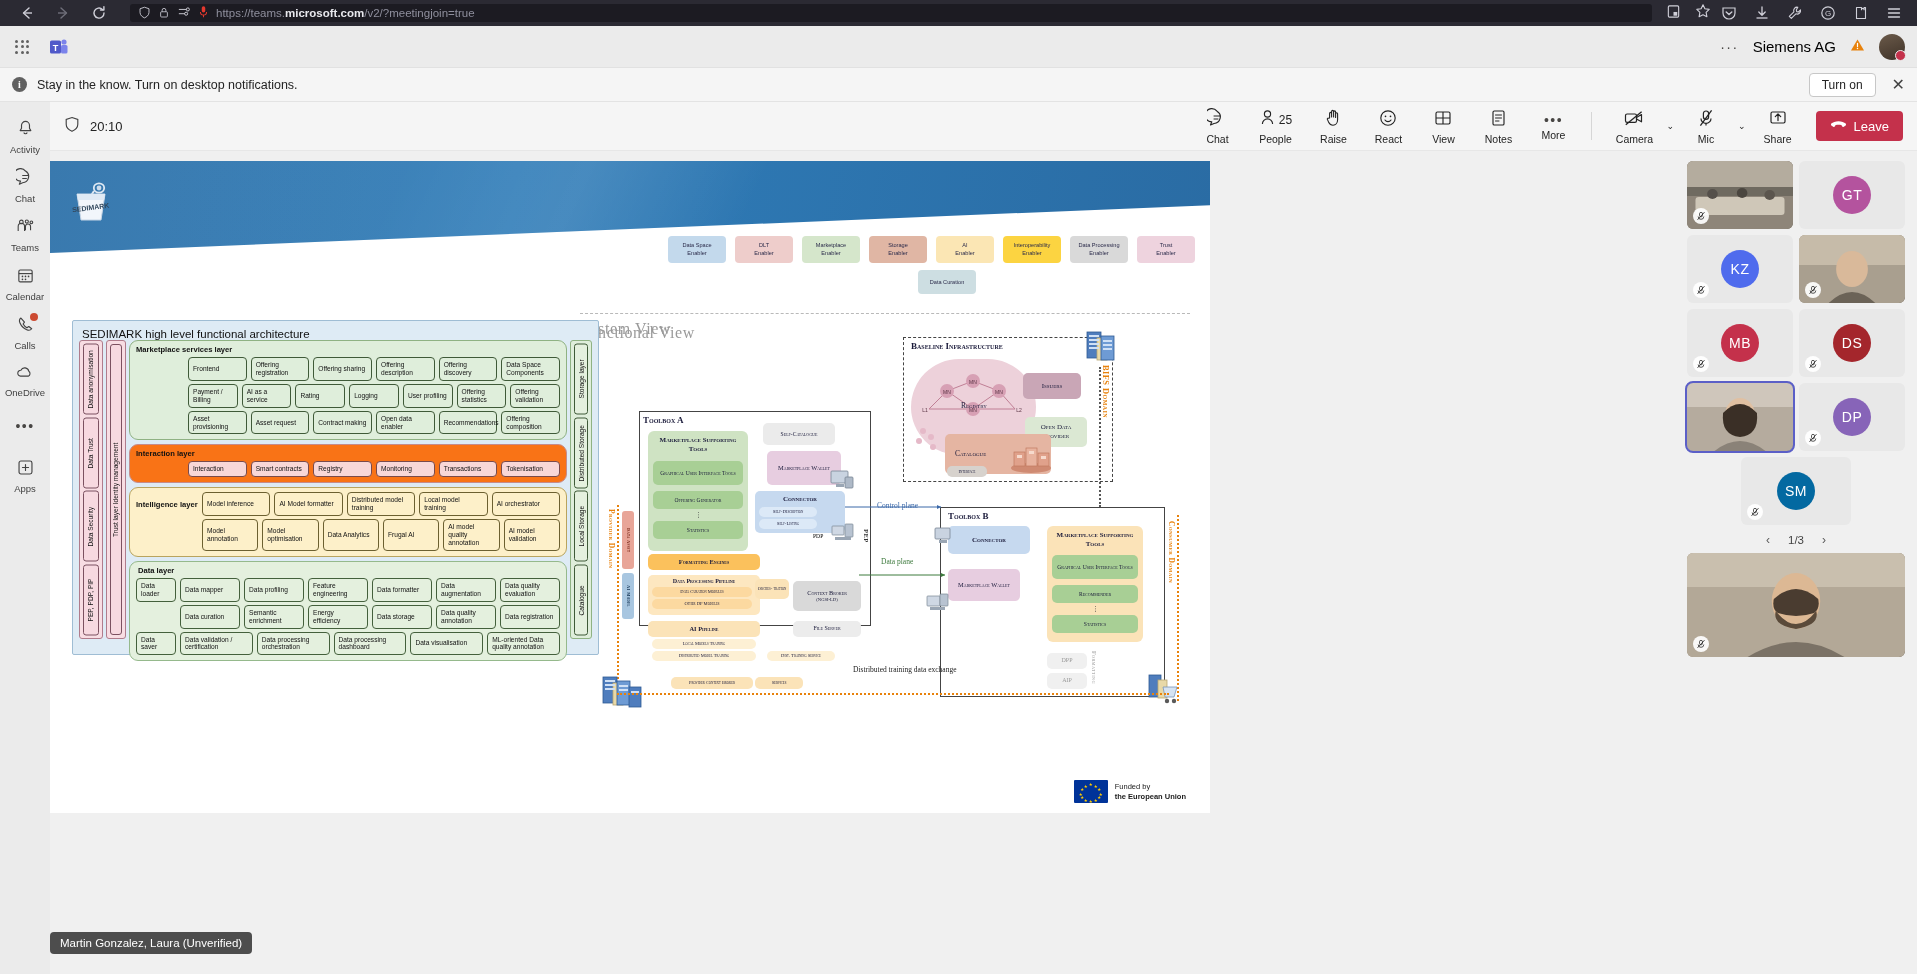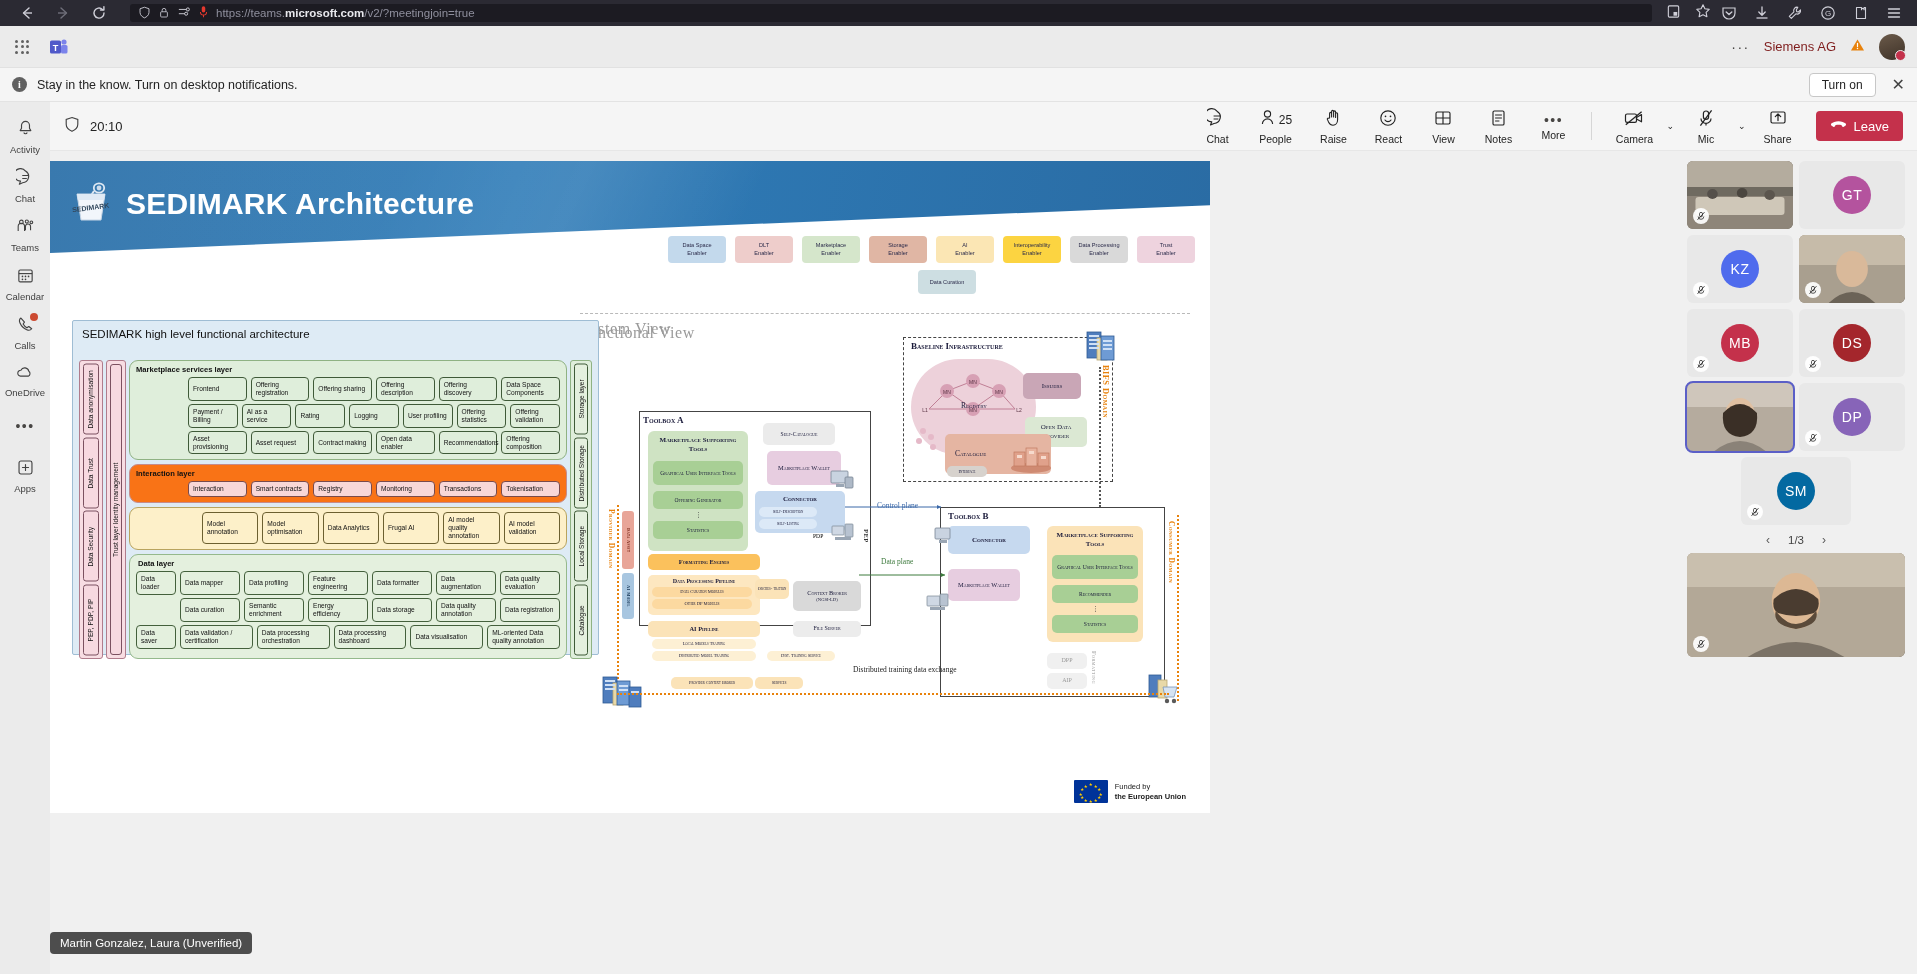--- a/index.html
+++ b/index.html
@@ -37,21 +37,21 @@
   .waffle-grid { display: grid; grid-template-columns: repeat(3, 3px); gap: 2.5px; }
   .waffle-grid i { width: 3px; height: 3px; background: #616161; border-radius: 50%; display: block; }
   .teams-logo { width: 30px; display:flex; align-items:center; justify-content:center; }
   .search-wrap { position: absolute; left: 50%; transform: translateX(-50%); }
   .search-box {
     width: 384px; height: 28px; background: #fff; border: 1px solid #e0e0e0;
     border-radius: 4px; display: flex; align-items: center; gap: 9px; padding: 0 10px;
     font-size: 12.5px; color: #616161;
   }
   .top-right { margin-left: auto; display: flex; align-items: center; gap: 14px; padding-right: 12px; }
-  .top-right .org { font-size: 13px; color: #7f1d1d; }
+  .top-right .org { font-size: 15px; color: #000000; }
   .avatar-top {
     width: 26px; height: 26px; border-radius: 50%;
     background: linear-gradient(160deg,#6b5a4a,#3e3228); position: relative;
   }
   .avatar-top::after {
     content:''; position:absolute; right:-1px; bottom:-1px; width:9px; height:9px;
     border-radius:50%; background:#c4314b; border: 1.5px solid #ebebeb;
   }
   .dots-h { letter-spacing: 1.5px; color:#484644; font-size: 14px; }
 
@@ -159,21 +159,21 @@
     position: absolute; font-family: "Liberation Serif", serif; color: #9a9a9a;
     font-size: 16px; letter-spacing: .6px;
   }
   .hr-dash { position: absolute; border-top: 1px dashed #b9b9b9; }
 
   
   .fa-box {
     position: absolute; left: 22px; top: 159px; width: 527px; height: 335px;
     background: #deebf5; border: 1px solid #9fbdd4; border-radius: 2px;
   }
-  .fa-title { font-size: 11.5px; color: #111; padding: 7px 0 20px 9px; }
+  .fa-title { font-size: 11.5px; color: #111; padding: 7px 0 0 9px; }
   .fa-inner { display: flex; padding: 0 6px 6px 6px; gap: 3px; height: calc(100% - 28px); }
   .vcol {
     background: #f8dde3; border: 1px solid #b07c8c; border-radius: 3px;
     display: flex; flex-direction: column; gap: 3px; padding: 3px; width: 21px;
   }
   .vbox {
     flex: 1; border: 1px solid #7b5160; border-radius: 3px; background: #f7d9e0;
     display: flex; align-items: center; justify-content: center;
     writing-mode: vertical-rl; transform: rotate(180deg);
     font-size: 6.6px; color: #111; text-align: center; line-height: 1.15; padding: 2px 0;
@@ -637,21 +637,20 @@
           <div class="logo-basket">
             <svg width="46" height="44" viewBox="0 0 46 44">
               <ellipse cx="31" cy="9" rx="5.2" ry="4.6" fill="none" stroke="#dfe9f3" stroke-width="1.8"></ellipse>
               <circle cx="31" cy="9" r="2.4" fill="#cddcec"></circle>
               <path d="M26 12 L22 18" stroke="#dfe9f3" stroke-width="2"></path>
               <path d="M9 15 L37 15 L33 41 L13 41 Z" fill="#f2f6fb" stroke="#c7d6e6" stroke-width="1"></path>
               <path d="M9 15 L37 15 L36 21 L10 21Z" fill="#dfeaf5"></path>
               <text x="23" y="31" font-size="7" fill="#33495e" text-anchor="middle" font-family="Liberation Sans, sans-serif" font-weight="bold" transform="rotate(-7 23 31)">SEDIMARK</text>
             </svg>
           </div>
-          <div class="slide-title">SEDIMARK Architecture</div>
 
           <div class="enablers">
             <div class="chip" style="background:#c3d9ec">
               <span>Data Space</span>
               <span>Enabler</span>
             </div>
             <div class="chip" style="background:#eecdcb">
               <span>DLT</span>
               <span>Enabler</span>
             </div>
@@ -741,20 +740,28 @@
                     <div class="cell">Interaction</div>
                     <div class="cell">Smart contracts</div>
                     <div class="cell">Registry</div>
                     <div class="cell">Monitoring</div>
                     <div class="cell">Transactions</div>
                     <div class="cell">Tokenisation</div>
                   </div>
                 </div>
 
                 <div class="layer layer-yellow">
+                  <div class="row">
+                    <div class="inline-name" style="width:62px">Intelligence layer</div>
+                    <div class="cell">Model inference</div>
+                    <div class="cell">AI Model formatter</div>
+                    <div class="cell">Distributed model training</div>
+                    <div class="cell">Local model training</div>
+                    <div class="cell">AI orchestrator</div>
+                  </div>
                   <div class="row" style="margin-bottom:0">
                     <div style="width:62px"></div>
                     <div class="cell">Model annotation</div>
                     <div class="cell">Model optimisation</div>
                     <div class="cell">Data Analytics</div>
                     <div class="cell">Frugal AI</div>
                     <div class="cell">AI model quality annotation</div>
                     <div class="cell">AI model validation</div>
                   </div>
                 </div>

